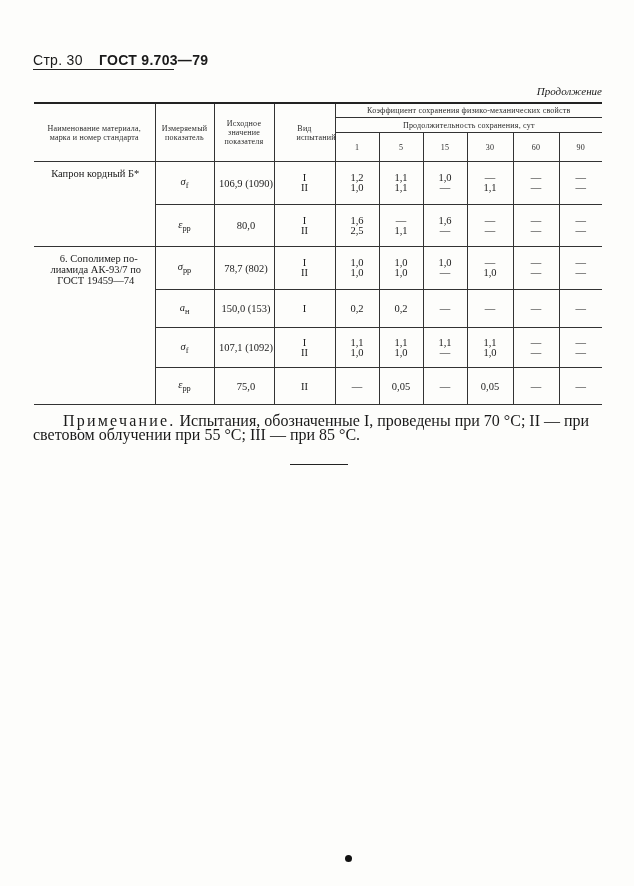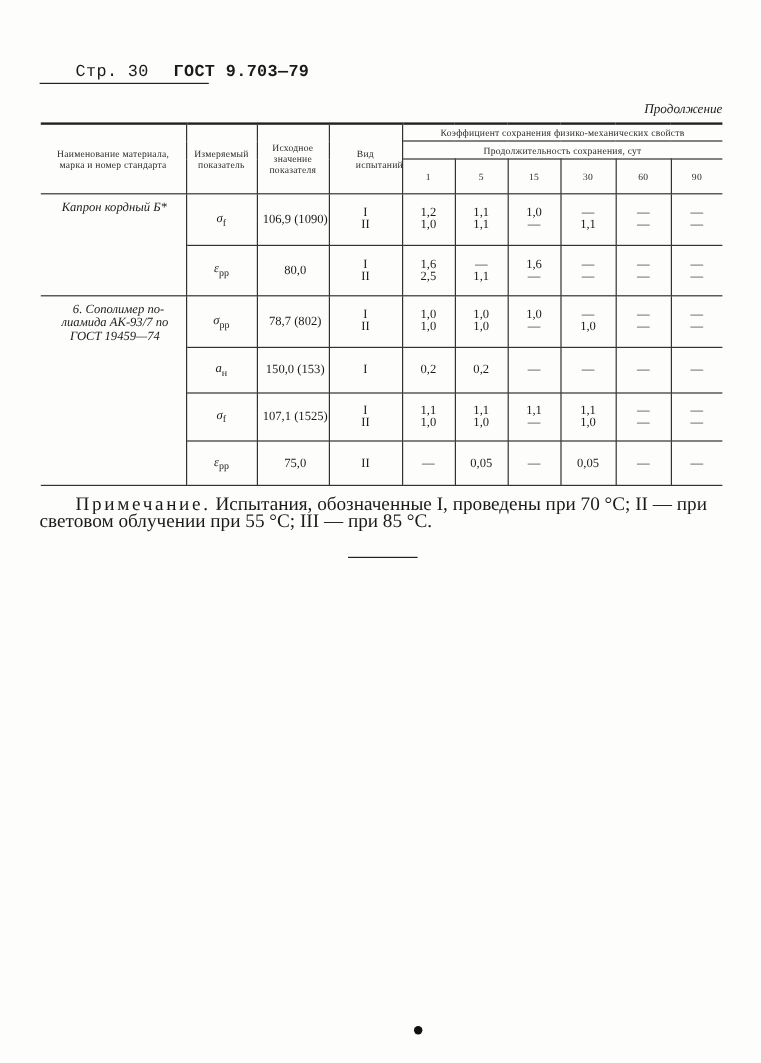--- a/index.html
+++ b/index.html
@@ -3,22 +3,22 @@
 <meta charset="utf-8">
 <style>
   html, body { margin: 0; padding: 0; }
   body {
     width: 634px; height: 886px; background: #fdfdfb; position: relative;
     overflow: hidden; color: #1a1a1a;
     font-family: "Liberation Serif", "DejaVu Serif", serif;
   }
   .page-header {
     position: absolute; left: 33px; top: 52px; height: 18px;
-    font-family: Liberation Mono, monospace;
-    font-size: 14px; letter-spacing: 0.3px; white-space: nowrap; margin-left: 30px;
+    font-family: Liberation Sans, sans-serif;
+    font-size: 14px; letter-spacing: 0.3px; white-space: nowrap;
   }
   .page-header .pg { margin-right: 12px; }
   .page-header .gost { font-weight: bold; }
   .page-header-rule {
     position: absolute; left: 33px; top: 69px; width: 141px; height: 0;
     border-top: 1.6px solid #222;
   }
   .continuation {
     position: absolute; right: 32px; top: 85px;
     font-style: italic; font-size: 11px;
@@ -32,21 +32,21 @@
     border: 1px solid #333; text-align: center; vertical-align: middle;
     padding: 0; font-weight: normal;
   }
   table.main tr:first-child th { border-top: 2px solid #222; }
   table.main th:first-child, table.main td:first-child { border-left: none; }
   table.main th:last-child, table.main td:last-child { border-right: none; text-align: center; }
   table.main thead th { font-size: 8px; line-height: 9px; letter-spacing: 0.2px; color: #2a2a2a; }
   table.main thead tr.h1 th { height: 13px; }
   table.main thead tr.h2 th { height: 14px; }
   table.main thead tr.h3 th { height: 28px; }
-  .mat-cell { text-align: right; vertical-align: top !important; padding: 6px 4px 0 6px !important; font-size: 10.5px; line-height: 11px; font-style: italic; }
+  .mat-cell { text-align: right; vertical-align: top !important; padding: 6px 4px 0 6px !important; font-size: 10.5px; line-height: 11px; }
   .mat-cell.indent { padding-left: 7px !important; }
   .sym { font-style: italic; font-size: 10.5px; }
   .init { text-align: right; padding-left: 4px !important; font-size: 10.5px; }
   .two { line-height: 10px; font-size: 10.5px; }
   .two span { display: block; }
   .cell-val { font-size: 10.5px; }
   .note {
     position: absolute; left: 33px; top: 414px; width: 570px;
     font-size: 16px; line-height: 14px; text-indent: 30px;
   }
@@ -213,21 +213,21 @@
         <td class="cell-val">I</td>
         <td class="cell-val">0,2</td>
         <td class="cell-val">0,2</td>
         <td class="cell-val">—</td>
         <td class="cell-val">—</td>
         <td class="cell-val">—</td>
         <td class="cell-val">—</td>
       </tr>
       <tr style="height: 40px;">
         <td><span class="sym">σ</span><sub>f</sub></td>
-        <td class="init">107,1 (1525)</td>
+        <td class="init">107,1 (1092)</td>
         <td class="two">
           <span>I</span>
           <span>II</span>
         </td>
         <td class="two">
           <span>1,1</span>
           <span>1,0</span>
         </td>
         <td class="two">
           <span>1,1</span>

